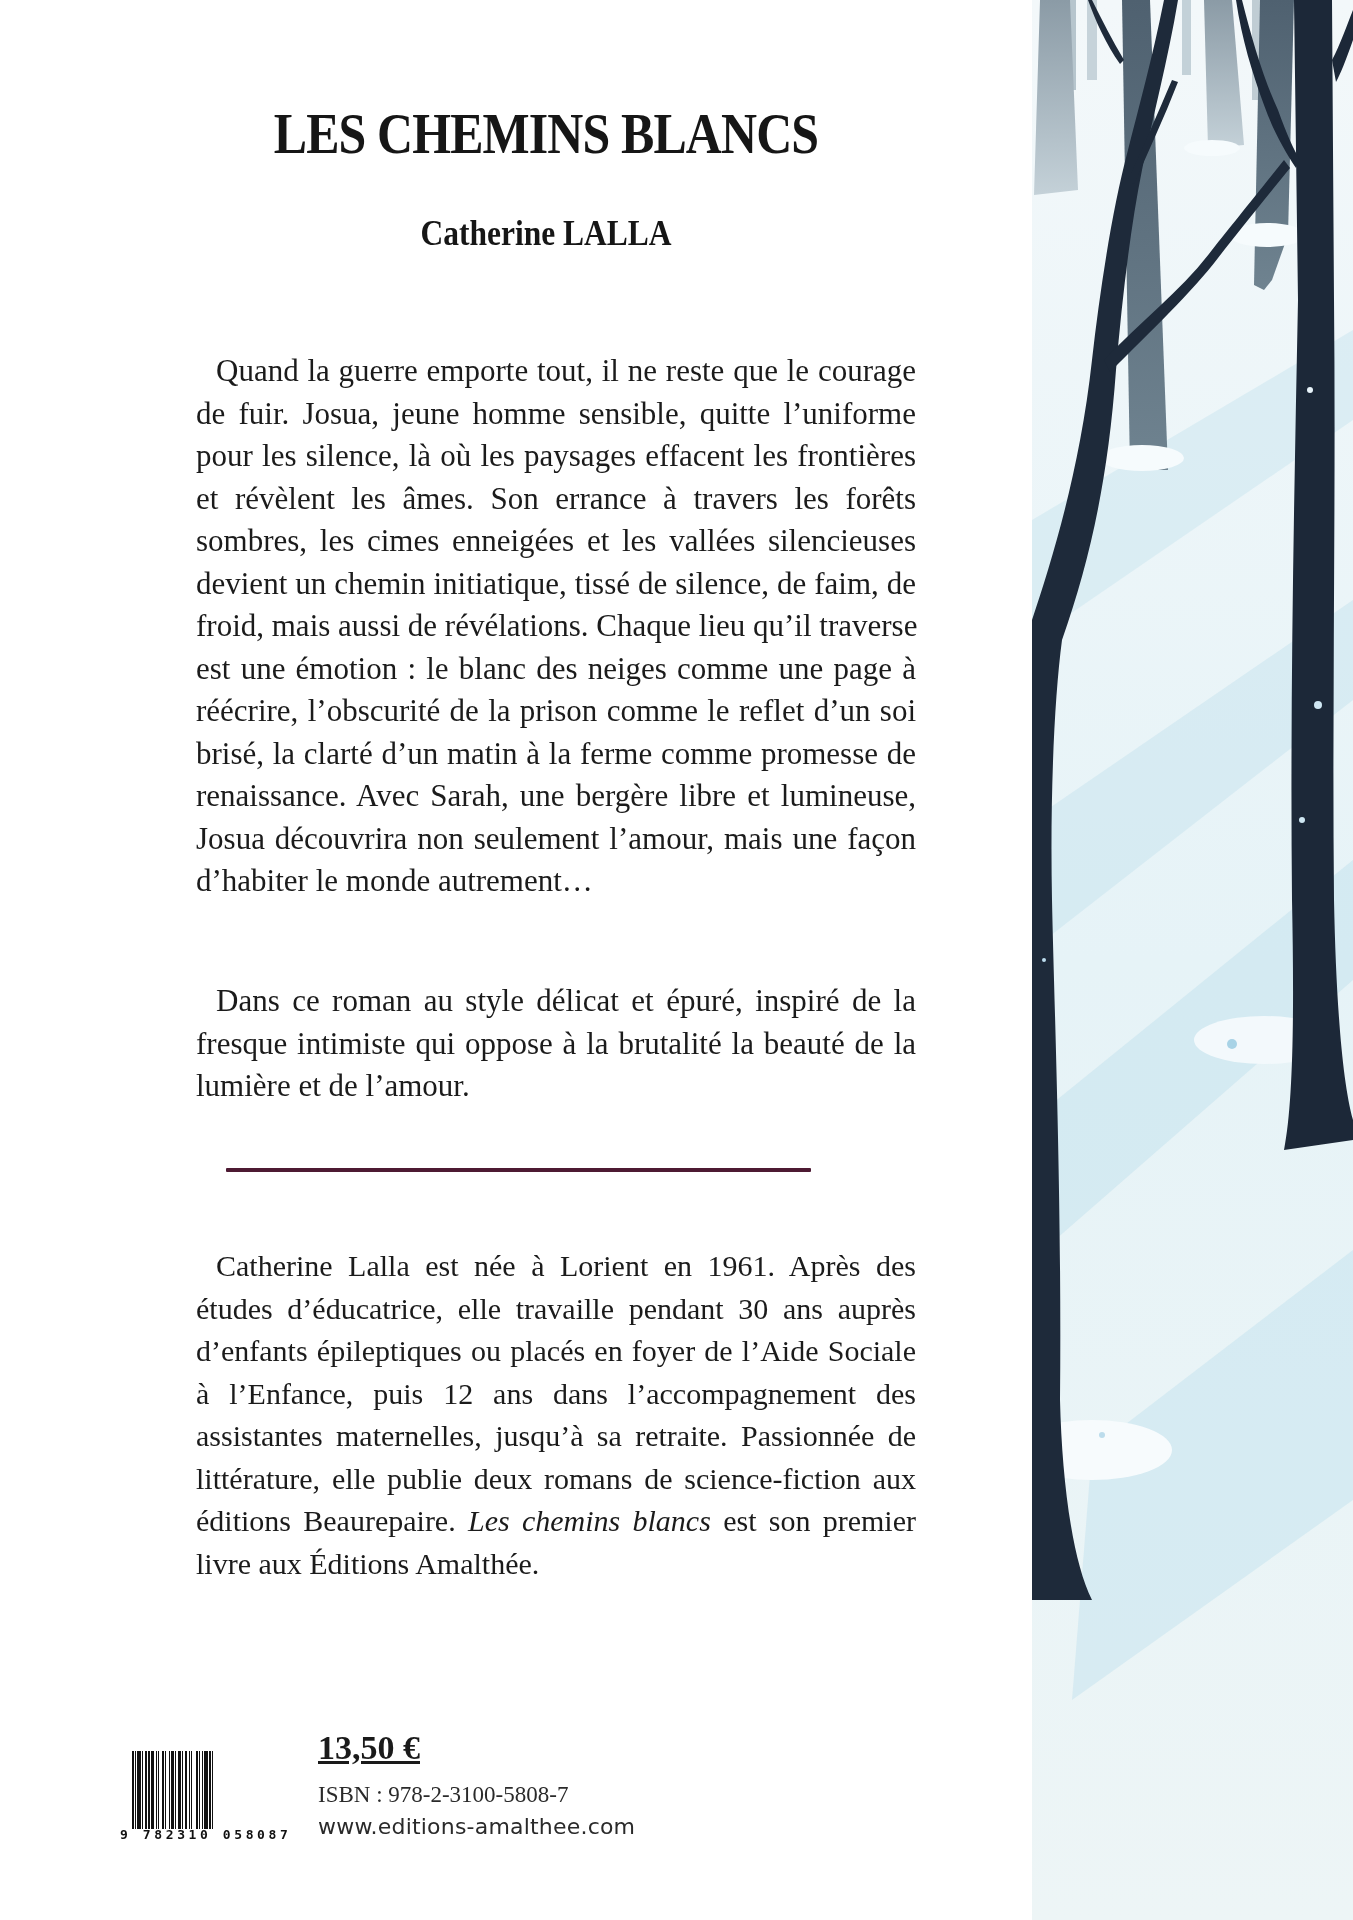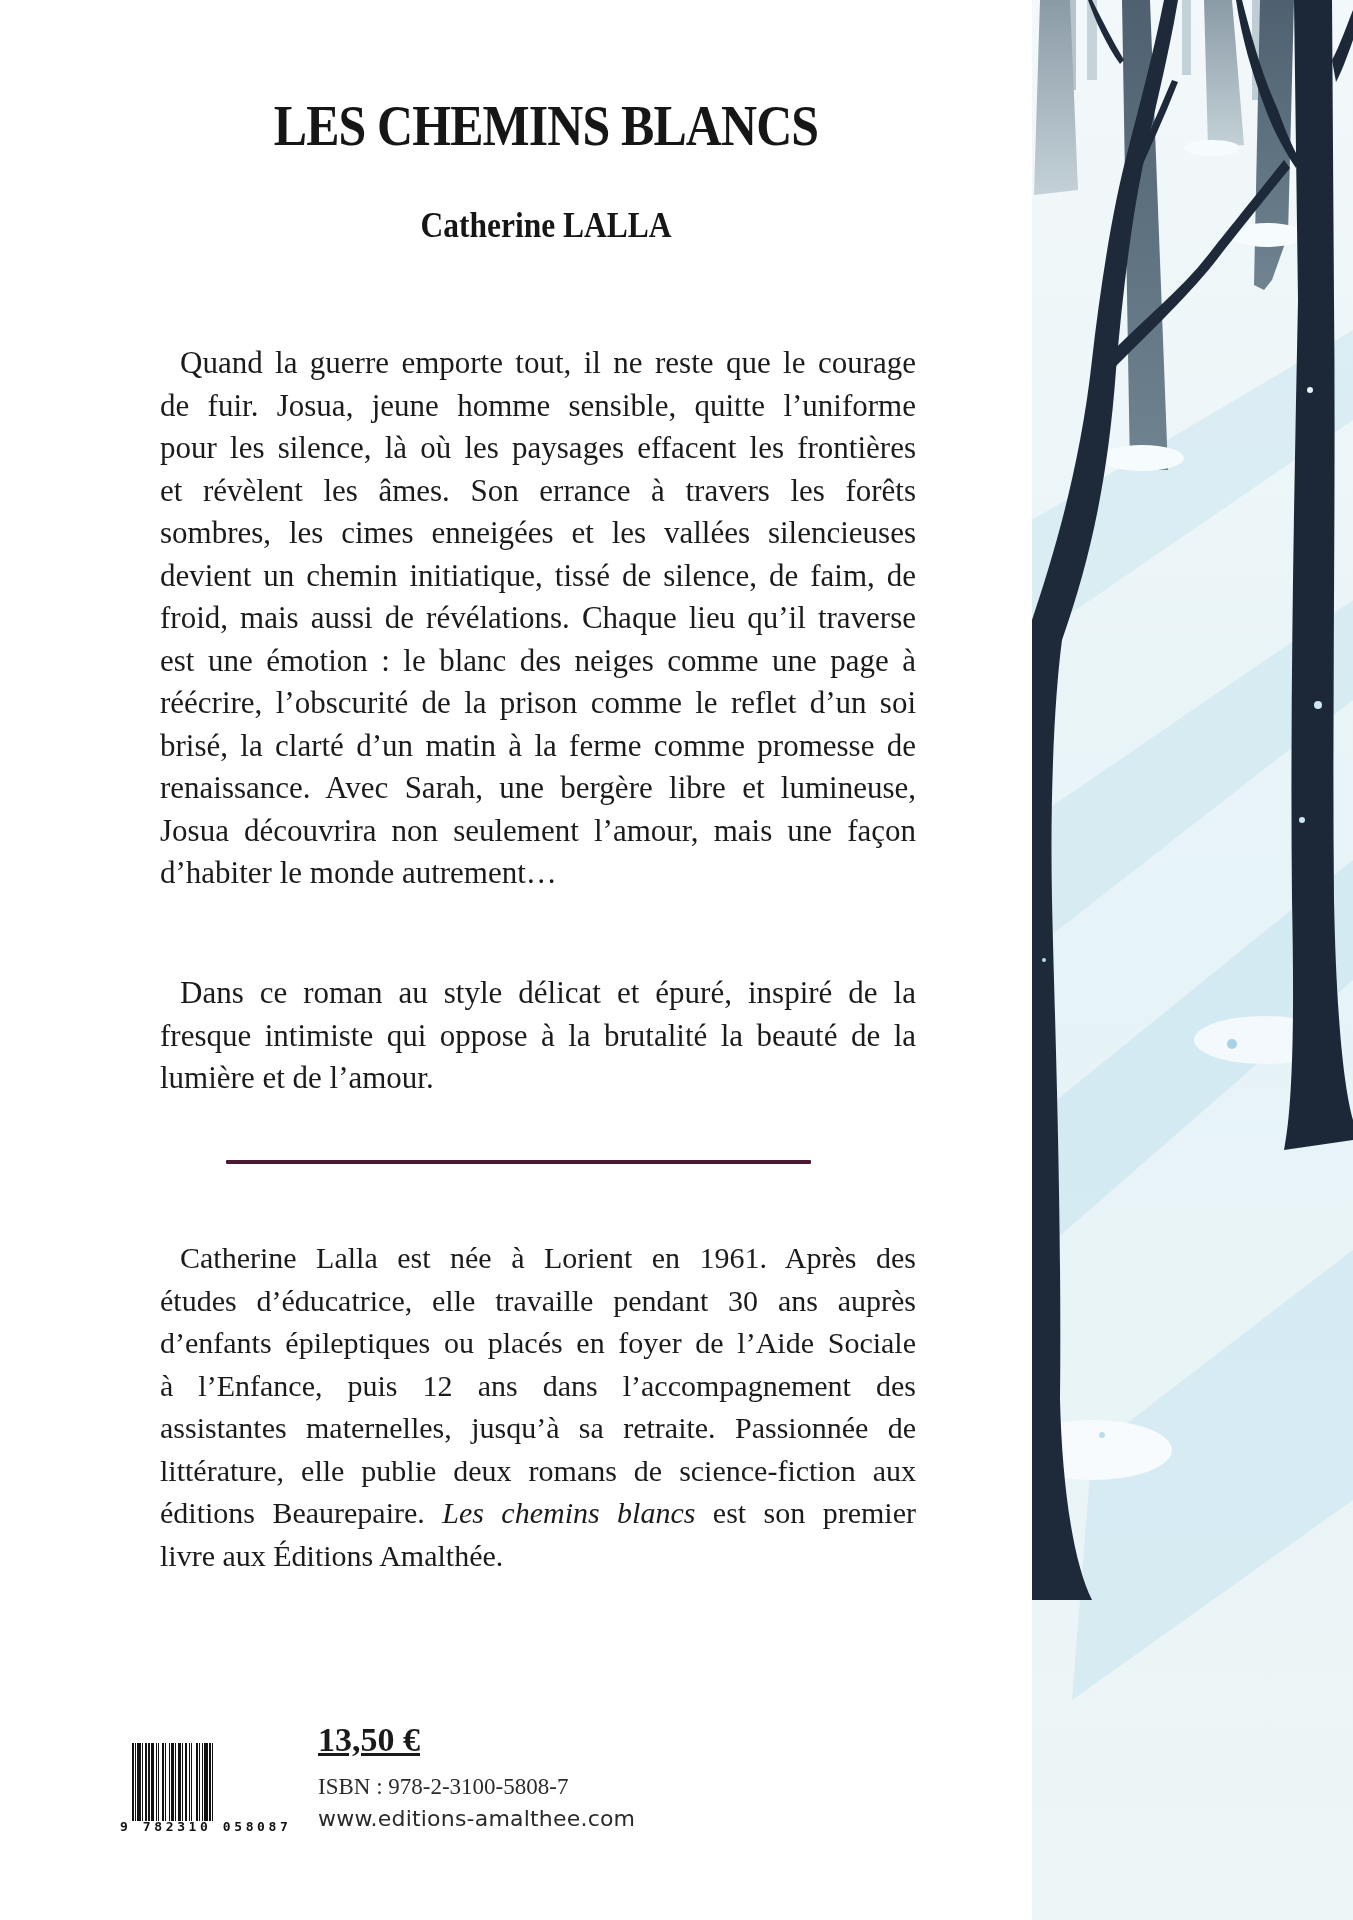--- a/index.html
+++ b/index.html
@@ -1,35 +1,35 @@
 <!DOCTYPE html>
 <html><head>
 <meta charset="utf-8">
 <style>
   html, body { margin: 0; padding: 0; }
   body {
     width: 1353px; height: 1920px; position: relative; overflow: hidden;
     background: #ffffff; color: #1a1a1a;
     font-family: "Liberation Serif", "DejaVu Serif", serif;
   }
-  .cover-text { position: absolute; left: 0; top: 0; width: 1032px; height: 1512px; }
+  .cover-text { position: absolute; left: 0; top: 8px; width: 1032px; height: 1512px; }
   .title {
     position: absolute; left: 0; width: 1092px; top: 92px; text-align: center;
     font-size: 58px; font-weight: bold; letter-spacing: -1px; color: #161616;
     transform: scaleX(0.86); transform-origin: 546px 0; margin: 0;
   }
   .author {
     position: absolute; left: 0; width: 1092px; top: 206px; text-align: center;
     font-size: 35px; font-weight: bold; color: #161616;
     transform: scaleX(0.9); transform-origin: 546px 0; margin: 0;
   }
   .para { position: absolute; left: 160px; width: 756px; font-size: 31px; color: #1b1b1b; }
   .para .line {
     display: block; height: 42.5px; line-height: 42.5px; white-space: nowrap;
-    text-align: justify; text-align-last: justify;
+    text-align: justify; text-align-last: justify; margin-left: 36px;
   }
   .para .line.last { text-align-last: left; }
   .para .line.indent { padding-left: 20px; }
   .p1 { top: 342px; }
   .p2 { top: 972px; }
   .p3 { top: 1237px; font-size: 30px; }
   .p3 .line { height: 42.5px; line-height: 42.5px; }
   .divider {
     position: absolute; left: 226px; top: 1160px; width: 585px; height: 4px;
     background: #4d1a33; border-radius: 1px;

